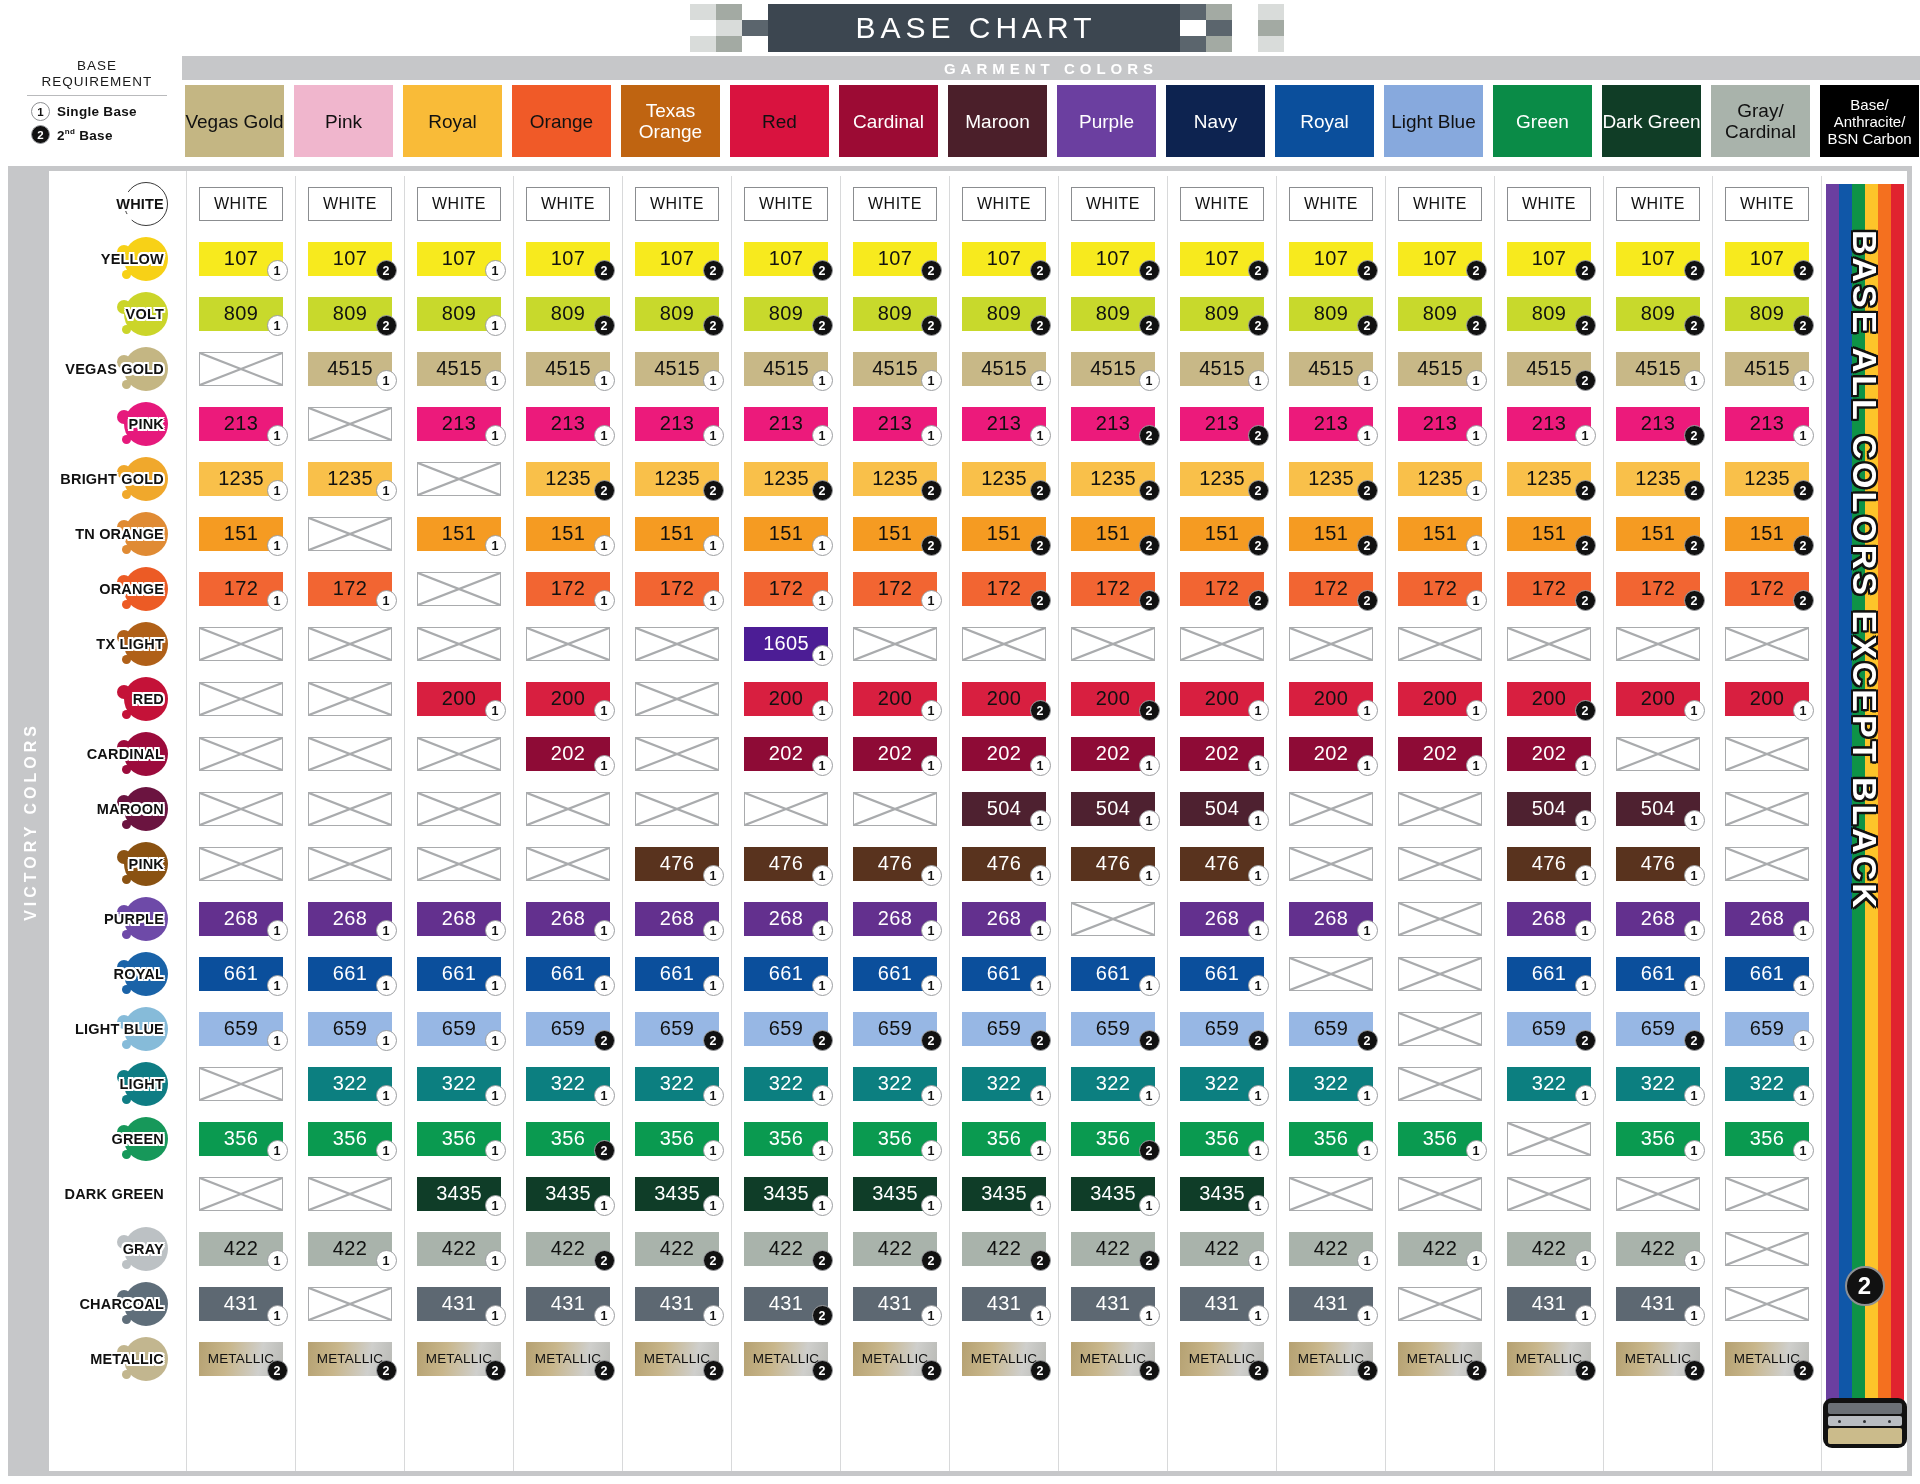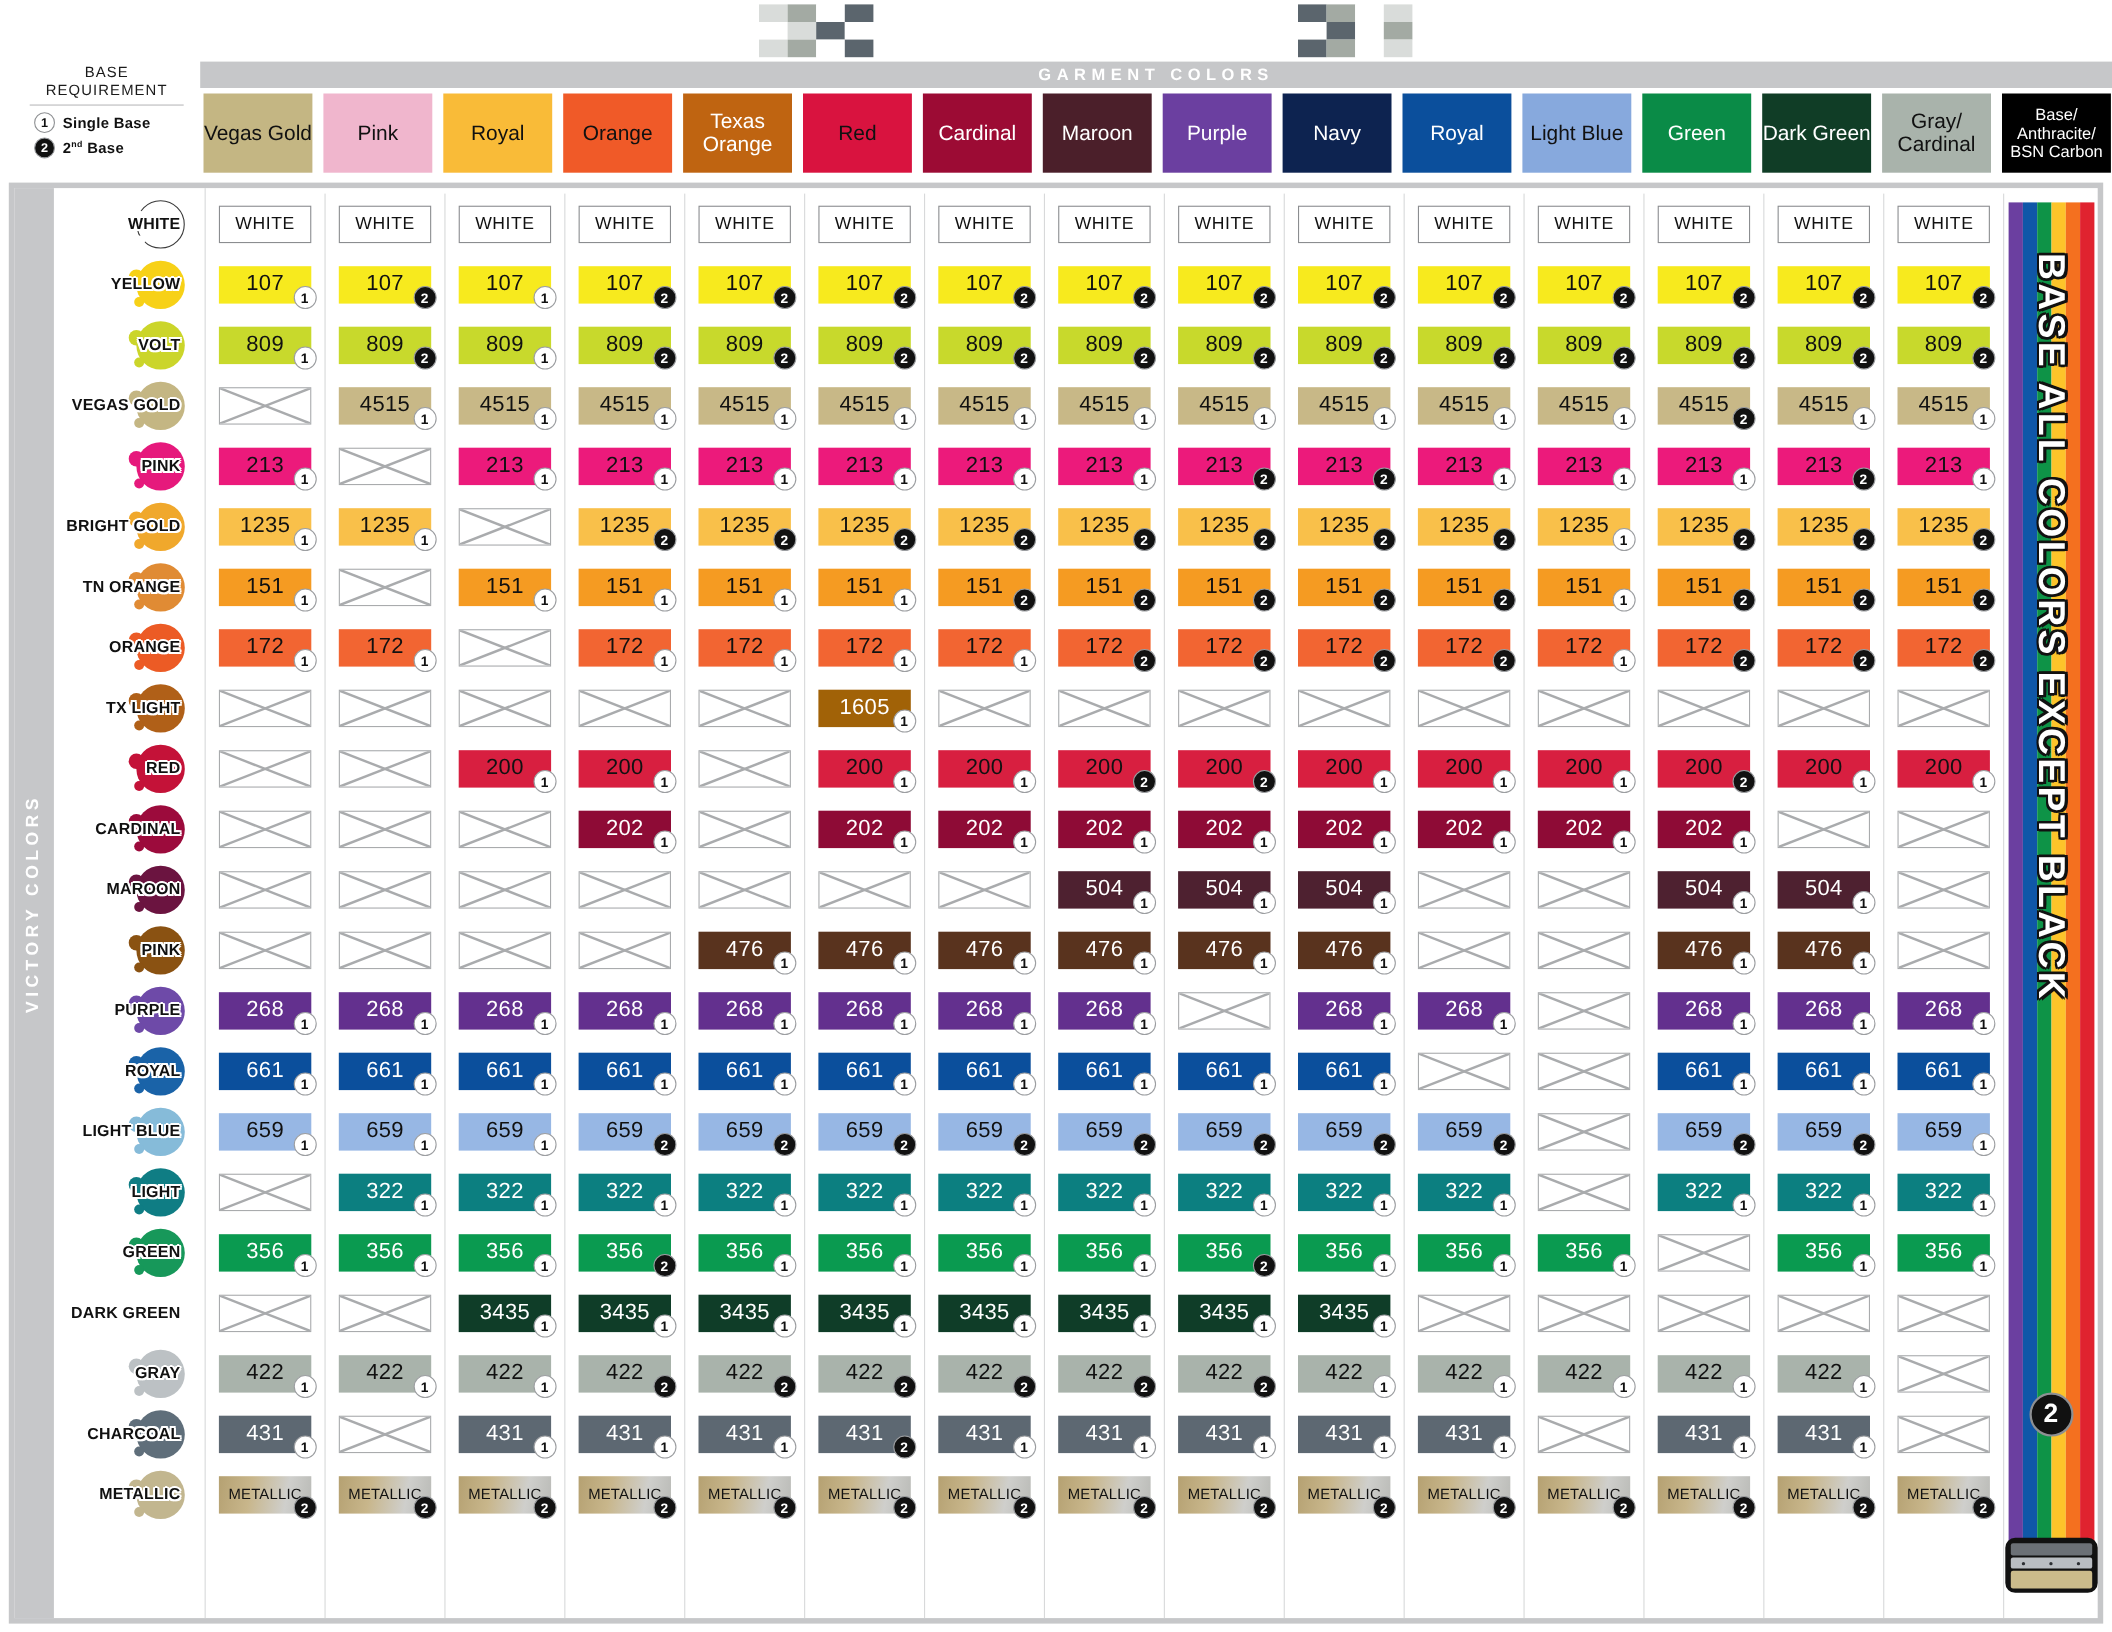--- a/index.html
+++ b/index.html
@@ -216,20 +216,23 @@
       <i style="left: 78px; top: 0px; background: rgb(91, 101, 109);"></i>
       <i style="left: 0px; top: 16px; background: rgb(255, 255, 255);"></i>
       <i style="left: 26px; top: 16px; background: rgb(217, 220, 218);"></i>
       <i style="left: 52px; top: 16px; background: rgb(91, 101, 109);"></i>
       <i style="left: 78px; top: 16px; background: rgb(255, 255, 255);"></i>
       <i style="left: 0px; top: 32px; background: rgb(217, 220, 218);"></i>
       <i style="left: 26px; top: 32px; background: rgb(163, 170, 163);"></i>
       <i style="left: 52px; top: 32px; background: rgb(255, 255, 255);"></i>
       <i style="left: 78px; top: 32px; background: rgb(91, 101, 109);"></i>
     </div>
+  <div id="title-bar">
+    <span>BASE CHART</span>
+  </div>
   <div class="checker" id="checker-right">
       <i style="left: 0px; top: 0px; background: rgb(91, 101, 109);"></i>
       <i style="left: 26px; top: 0px; background: rgb(163, 170, 163);"></i>
       <i style="left: 52px; top: 0px; background: rgb(255, 255, 255);"></i>
       <i style="left: 78px; top: 0px; background: rgb(217, 220, 218);"></i>
       <i style="left: 0px; top: 16px; background: rgb(255, 255, 255);"></i>
       <i style="left: 26px; top: 16px; background: rgb(91, 101, 109);"></i>
       <i style="left: 52px; top: 16px; background: rgb(255, 255, 255);"></i>
       <i style="left: 78px; top: 16px; background: rgb(163, 170, 163);"></i>
       <i style="left: 0px; top: 32px; background: rgb(91, 101, 109);"></i>
@@ -997,21 +1000,21 @@
           </div>
           <div class="cell">
             <div class="chip" style="background: rgb(245, 155, 34); color: rgb(17, 17, 17);">151</div>
             <span class="badge one">1</span>
           </div>
           <div class="cell">
             <div class="chip" style="background: rgb(242, 101, 50); color: rgb(17, 17, 17);">172</div>
             <span class="badge one">1</span>
           </div>
           <div class="cell">
-            <div class="chip" style="background: #a16207; color: rgb(255, 255, 255);">1605</div>
+            <div class="chip" style="background: #4c1d95; color: rgb(255, 255, 255);">1605</div>
             <span class="badge one">1</span>
           </div>
           <div class="cell">
             <div class="chip" style="background: rgb(216, 31, 64); color: rgb(17, 17, 17);">200</div>
             <span class="badge one">1</span>
           </div>
           <div class="cell">
             <div class="chip" style="background: rgb(142, 11, 54); color: rgb(255, 255, 255);">202</div>
             <span class="badge one">1</span>
           </div>

